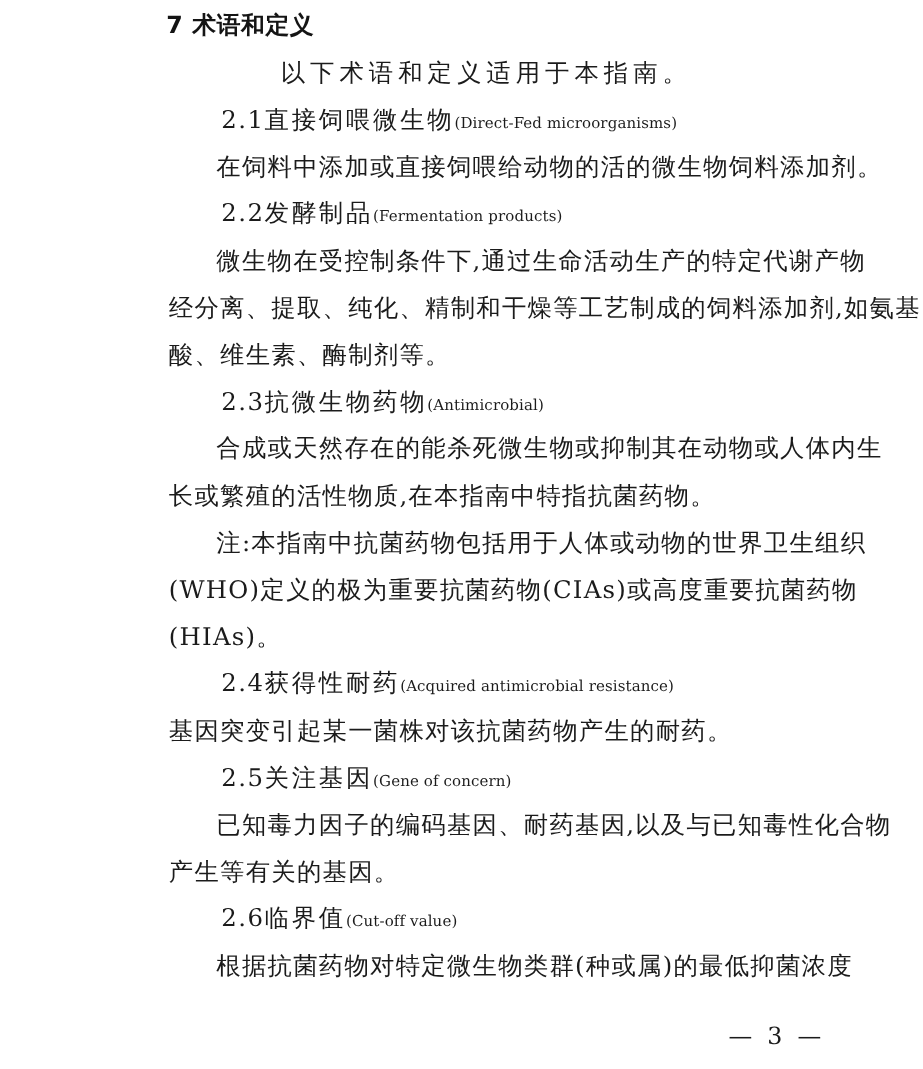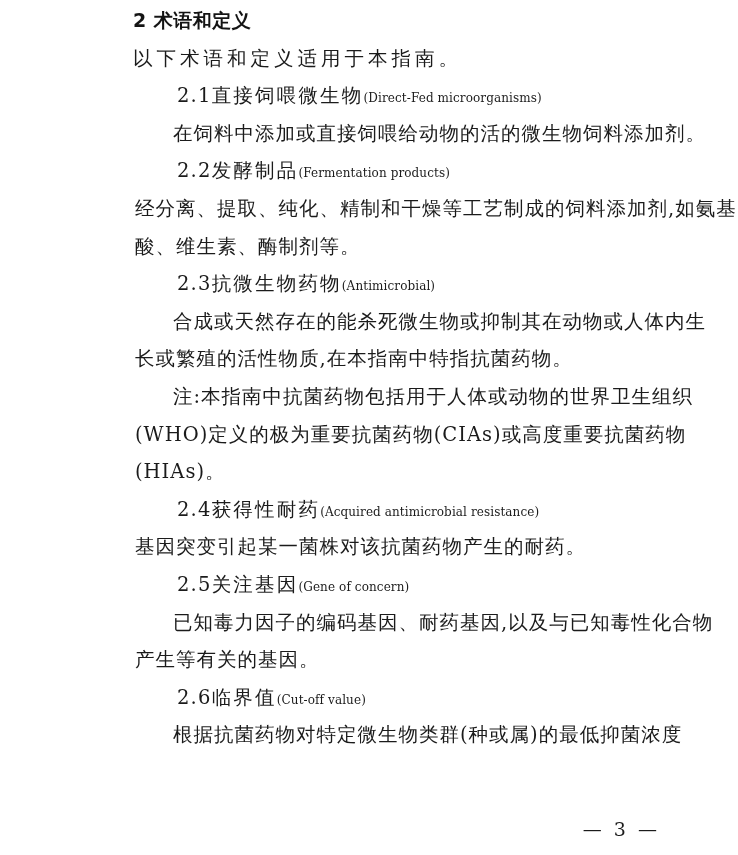--- a/index.html
+++ b/index.html
@@ -81,20 +81,21 @@
   
   .body-cn {
     letter-spacing: 2.6px;
   }
   .body-cn.tight {
     letter-spacing: 1.0px;
     margin-left: 40px;
   }
   .body-cn.loose {
     letter-spacing: 4.0px;
+    text-align: center;
   }
 
   
   #folio {
     position: absolute;
     left: 0;
     top: 818px;
     width: 660px;
     text-align: right;
     font-size: 19px;
@@ -103,28 +104,29 @@
     font-family: "DejaVu Serif", "Liberation Serif", serif;
   }
 </style>
 </head>
 <body>
 
 <div id="page">
 
   <div id="content">
 
-    <div class="line heading">2 术语和定义</div>
+    <div class="line heading">7 术语和定义</div>
 
     <div class="line indent body-cn loose">以下术语和定义适用于本指南。</div>
 
     <div class="line seclabel"><span class="num">2.1</span><span class="cn">直接饲喂微生物</span><span class="en">(Direct-Fed microorganisms)</span></div>
     <div class="line indent body-cn tight">在饲料中添加或直接饲喂给动物的活的微生物饲料添加剂。</div>
 
     <div class="line seclabel"><span class="num">2.2</span><span class="cn">发酵制品</span><span class="en">(Fermentation products)</span></div>
+    <div class="line indent body-cn tight">微生物在受控制条件下,通过生命活动生产的特定代谢产物</div>
     <div class="line body-cn tight">经分离、提取、纯化、精制和干燥等工艺制成的饲料添加剂,如氨基</div>
     <div class="line body-cn tight">酸、维生素、酶制剂等。</div>
 
     <div class="line seclabel"><span class="num">2.3</span><span class="cn">抗微生物药物</span><span class="en">(Antimicrobial)</span></div>
     <div class="line indent body-cn tight">合成或天然存在的能杀死微生物或抑制其在动物或人体内生</div>
     <div class="line body-cn tight">长或繁殖的活性物质,在本指南中特指抗菌药物。</div>
     <div class="line indent body-cn tight">注:本指南中抗菌药物包括用于人体或动物的世界卫生组织</div>
     <div class="line body-cn tight">(WHO)定义的极为重要抗菌药物(CIAs)或高度重要抗菌药物</div>
     <div class="line body-cn tight">(HIAs)。</div>
 

